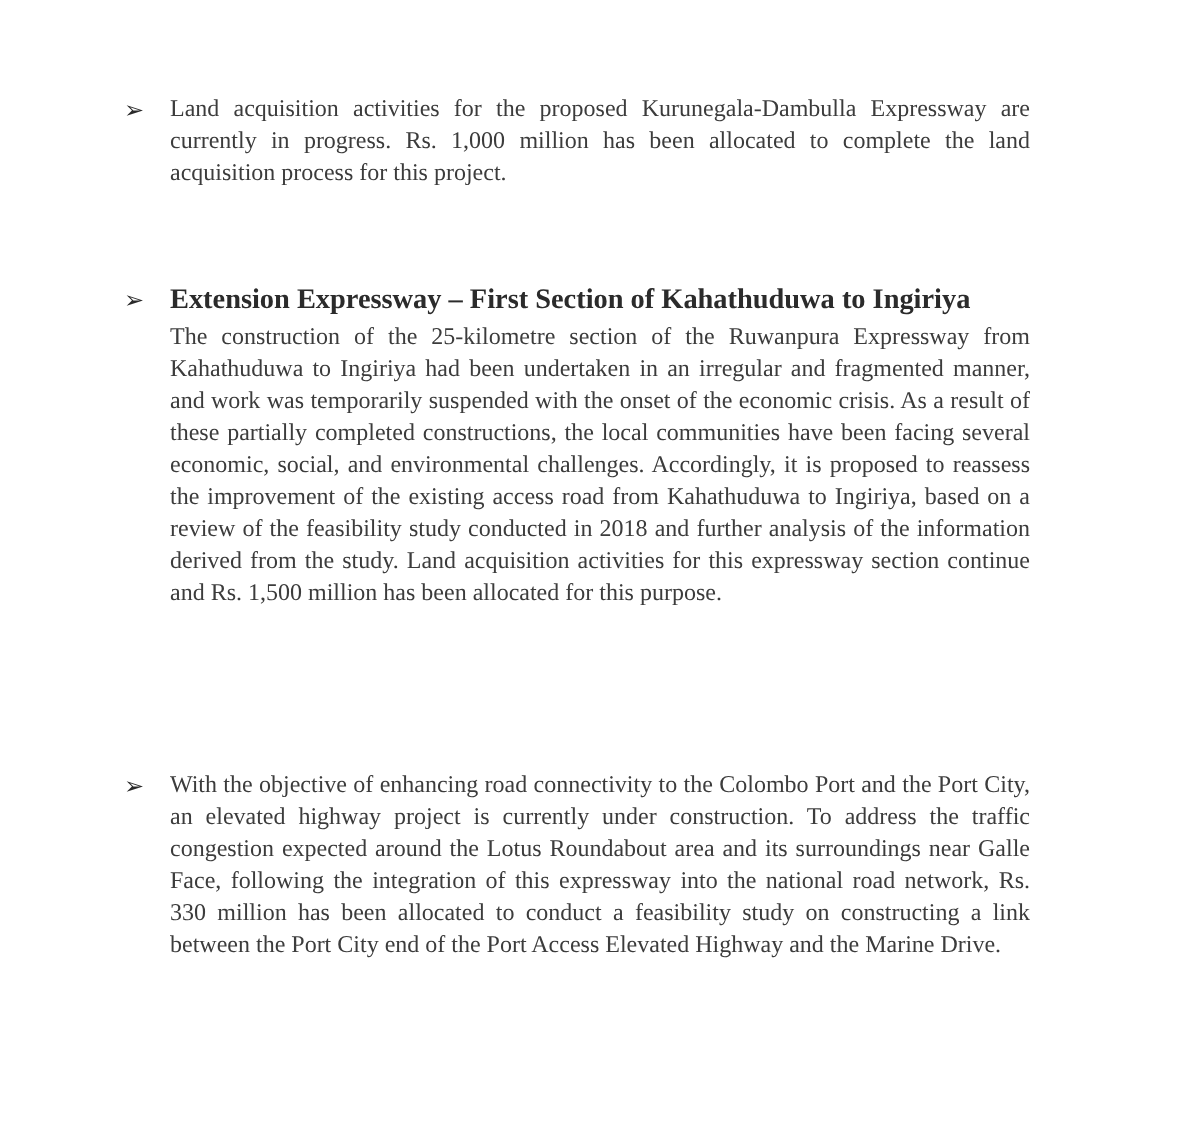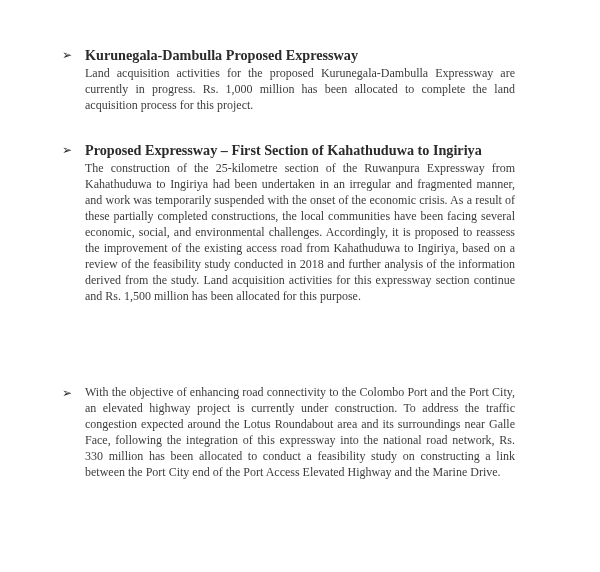--- a/index.html
+++ b/index.html
@@ -60,29 +60,28 @@
     #sec-3 { top: 384px; }
   </style>
 </head>
 <body>
 
 <div class="page">
 
   <div class="section" id="sec-1">
     <span class="bullet">➢</span>
     <div class="content">
-      <p class="heading">Kurunegala-Dambulla Proposed Expressway</p>
       <p class="body-text">Land acquisition activities for the proposed Kurunegala-Dambulla Expressway are currently in progress. Rs. 1,000 million has been allocated to complete the land acquisition process for this project.</p>
     </div>
   </div>
 
   <div class="section" id="sec-2">
     <span class="bullet">➢</span>
     <div class="content">
-      <p class="heading">Proposed Expressway – First Section of Kahathuduwa to Ingiriya</p>
+      <p class="heading">Extension Expressway – First Section of Kahathuduwa to Ingiriya</p>
       <p class="body-text">The construction of the 25-kilometre section of the Ruwanpura Expressway from Kahathuduwa to Ingiriya had been undertaken in an irregular and fragmented manner, and work was temporarily suspended with the onset of the economic crisis. As a result of these partially completed constructions, the local communities have been facing several economic, social, and environmental challenges. Accordingly, it is proposed to reassess the improvement of the existing access road from Kahathuduwa to Ingiriya, based on a review of the feasibility study conducted in 2018 and further analysis of the information derived from the study. Land acquisition activities for this expressway section continue and Rs. 1,500 million has been allocated for this purpose.</p>
     </div>
   </div>
 
   <div class="section" id="sec-3">
     <span class="bullet">➢</span>
     <div class="content">
       <p class="body-text">With the objective of enhancing road connectivity to the Colombo Port and the Port City, an elevated highway project is currently under construction. To address the traffic congestion expected around the Lotus Roundabout area and its surroundings near Galle Face, following the integration of this expressway into the national road network, Rs. 330 million has been allocated to conduct a feasibility study on constructing a link between the Port City end of the Port Access Elevated Highway and the Marine Drive.</p>
     </div>
   </div>

